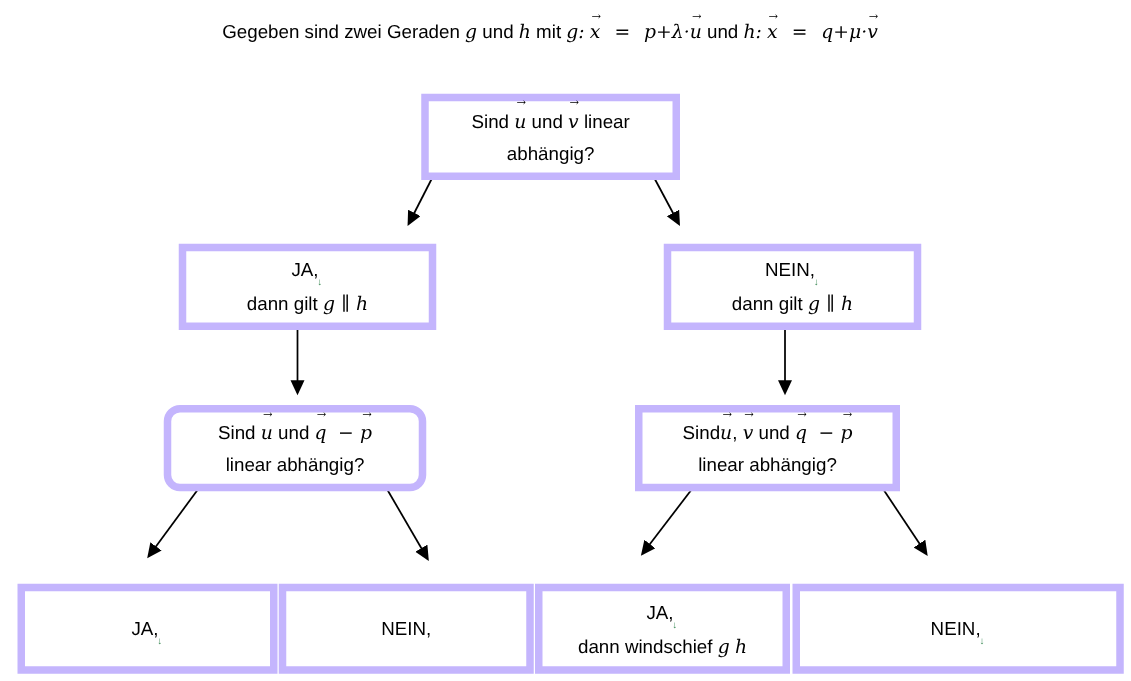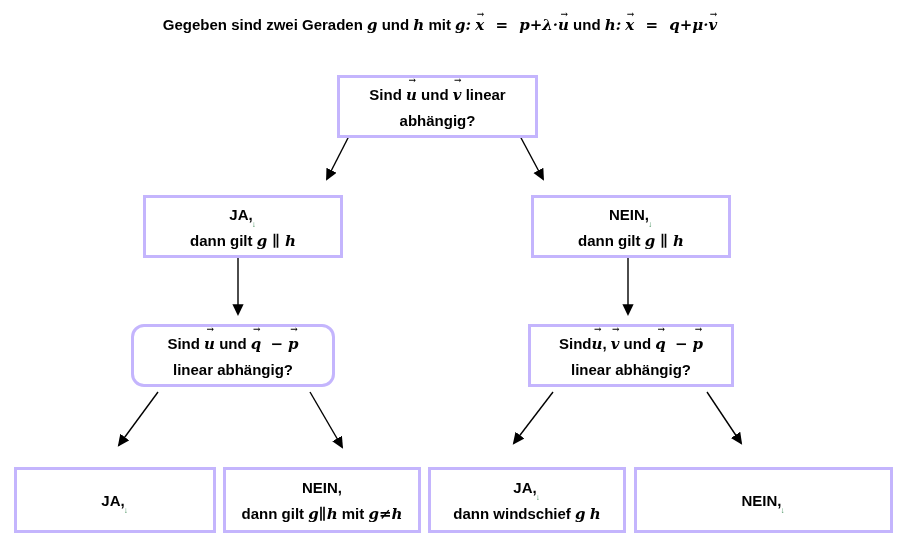--- a/index.html
+++ b/index.html
@@ -1,35 +1,35 @@
 <!DOCTYPE html>
 <html><head>
 <meta charset="utf-8">
 <style>
   html,body{margin:0;padding:0;background:#ffffff;}
   #canvas{
     position:relative;width:905px;height:545px;background:#ffffff;overflow:hidden;
-    font-family:"Liberation Sans",sans-serif;color:#000;font-weight:bold;
+    font-family:"Liberation Sans",sans-serif;color:#000;
   }
   
   #title{
     position:absolute;top:16px;left:0;width:880px;text-align:center;
     font-size:15px;white-space:nowrap;
   }
   
   .m{font-family:"DejaVu Serif",serif;font-style:italic;font-size:15px;}
   .eq{font-family:"DejaVu Serif",serif;font-style:normal;margin:0 7px;}
   .vec{position:relative;display:inline-block;font-family:"DejaVu Serif",serif;font-style:italic;font-size:15px;}
   .vec::after{
     content:"→";position:absolute;left:50%;top:-0.72em;transform:translateX(-40%);
     font-size:0.6em;font-style:normal;line-height:1;
   }
   
   .node{
-    position:absolute;border:3px solid #c4b5fd;background:#fff;
+    position:absolute;border:6px solid #c4b5fd;background:#fff;
     display:flex;flex-direction:column;align-items:center;justify-content:center;
     text-align:center;font-size:15px;line-height:24px;overflow:visible;
   }
   .node .row{white-space:nowrap;padding-top:2px;}
   .anchor{
     display:inline-block;color:#3d8b57;font-size:8px;line-height:1;
     transform:translate(-1px,7px);font-style:normal;
   }
   .rel{font-family:"DejaVu Serif",serif;font-style:normal;margin:0 5px;}
   #arrows{position:absolute;left:0;top:0;}
@@ -107,45 +107,39 @@
     <div class="row">
       <span>Sind</span>
       <span class="vec">u</span>
       <span>und</span>
       <span class="vec">q</span>
       <span class="rel">−</span><span class="vec">p</span>
     </div>
     <div class="row">linear abhängig?</div>
   </div>
 
-  <div class="node" style="left:528px;top:324px;width:200px;height:57px;">
+  <div class="node" style="left:508px;top:324px;width:200px;height:57px;">
     <div class="row">
       <span>Sind</span><span class="vec">u</span><span>,</span>
       <span class="vec">v</span>
       <span>und</span>
       <span class="vec">q</span>
       <span class="rel">−</span><span class="vec">p</span>
     </div>
     <div class="row">linear abhängig?</div>
   </div>
 
   <div class="node" style="left:14px;top:467px;width:196px;height:60px;">
     <div class="row">
       <span>JA,</span><span class="anchor">↓</span>
     </div>
   </div>
 
   <div class="node" style="left:223px;top:467px;width:192px;height:60px;">
     <div class="row">NEIN,</div>
-    <div class="row">
-      <span>dann gilt</span>
-      <span class="m">g∥h</span>
-      <span>mit</span>
-      <span class="m">g≠h</span>
-    </div>
   </div>
 
   <div class="node" style="left:428px;top:467px;width:192px;height:60px;">
     <div class="row">
       <span>JA,</span><span class="anchor">↓</span>
     </div>
     <div class="row">
       <span>dann windschief</span>
       <span class="m">g</span>
       <span class="m">h</span>

